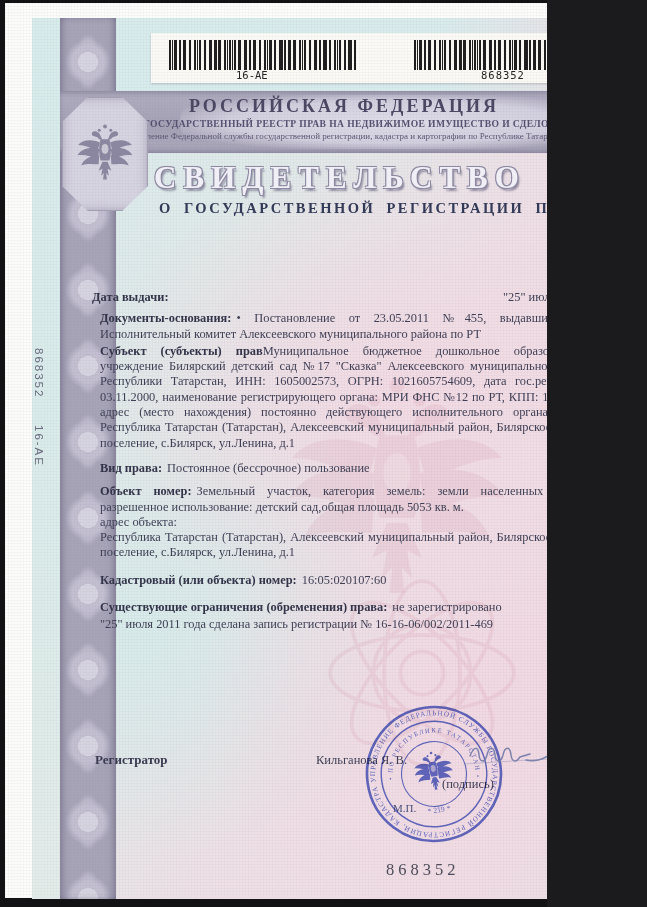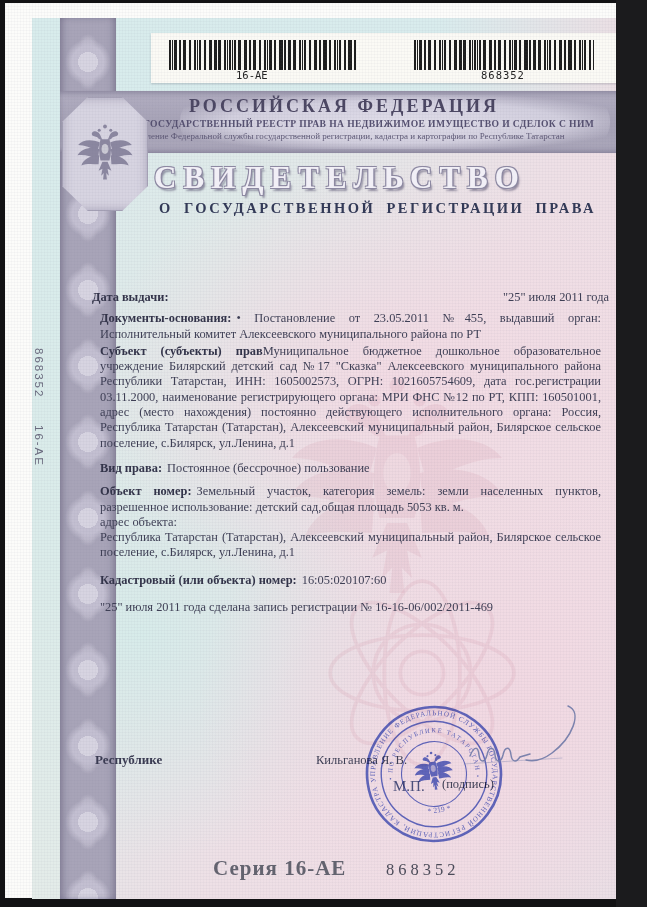--- a/index.html
+++ b/index.html
@@ -1,16 +1,16 @@
 <!DOCTYPE html>
 <html><head>
 <meta charset="utf-8">
 <style>
   html,body{margin:0;padding:0;background:#1b1b1d;}
-  .page{position:relative;width:616px;height:907px;background:#121214;overflow:hidden;
+  .page{position:relative;width:547px;height:907px;background:#121214;overflow:hidden;
         font-family:"Liberation Serif", serif;}
   .sheet{position:absolute;left:5px;top:3px;width:634px;height:895px;background:#fcfcfa;}
   
   .doc{position:absolute;left:27px;top:15px;width:596px;height:881px;
        background:
          radial-gradient(ellipse 420px 300px at 62% 42%, rgba(243,218,227,.95), rgba(243,218,227,0) 75%),
          radial-gradient(ellipse 400px 330px at 78% 78%, rgba(242,216,226,.9), rgba(242,216,226,0) 75%),
          radial-gradient(ellipse 380px 300px at 18% 70%, rgba(214,236,234,.9), rgba(214,236,234,0) 75%),
          linear-gradient(115deg,#d9eced 0%,#e0eae9 30%,#eee0e6 58%,#f1dee5 82%,#e9e0e6 100%);}
   .texture{position:absolute;inset:0;pointer-events:none;
@@ -73,21 +73,21 @@
   .row{display:flex;justify-content:space-between;margin:16px 0 6px;}
   .mb10{margin-bottom:10px;} .mb8{margin-bottom:8px;} .mb12{margin-bottom:12px;}
   .mb0{margin-bottom:0;} .mb2{margin-bottom:2px;}
   
   .wm{position:absolute;pointer-events:none;}
   .wm-eagle{left:240px;top:350px;width:250px;height:250px;color:#c06880;opacity:.10;}
   .wm-rosette{left:250px;top:520px;width:280px;height:270px;opacity:.5;}
   
   .reg-label{position:absolute;left:95px;top:752px;font-size:13px;font-weight:bold;color:#3a3b52;}
   .reg-name{position:absolute;left:316px;top:753px;font-size:12.5px;color:#3e3f55;}
-  .seal-mp{position:absolute;left:393px;top:778px;font-size:15px;color:#4b4f7a;}
+  .seal-mp{position:absolute;left:393px;top:802px;font-size:11px;color:#4b4f7a;}
   .sig-label{position:absolute;left:442px;top:777px;font-size:12.5px;color:#3e3f55;}
   .stamp{position:absolute;left:363px;top:703px;width:142px;height:142px;color:#4356c6;
        opacity:.82;transform:rotate(-8deg);mix-blend-mode:multiply;}
   .signature{position:absolute;left:450px;top:698px;width:175px;height:90px;}
   
   .footer-series{position:absolute;left:213px;top:856px;font-size:21px;font-weight:bold;
        letter-spacing:1px;color:#63636f;}
   .footer-number{position:absolute;left:386px;top:860px;font-size:16.5px;letter-spacing:4px;color:#4c4c5a;}
   .side-num,.side-series{position:absolute;left:33px;writing-mode:vertical-rl;
        font-family:"Liberation Sans", sans-serif;font-size:11.5px;letter-spacing:2px;color:#6a6a7e;}
@@ -176,24 +176,25 @@
         <span class="lbl">Дата выдачи:</span>
         <span>"25" июля 2011 года</span>
       </div>
     <p class="para mb2"><b class="lbl">Документы-основания:</b><span>• Постановление от 23.05.2011 №455, выдавший орган: Исполнительный комитет Алексеевского муниципального района по РТ</span></p>
     <p class="para mb10"><b class="lbl nosp">Субъект (субъекты) прав</b><span>Муниципальное бюджетное дошкольное образовательное учреждение Билярский детский сад №17 "Сказка" Алексеевского муниципального района Республики Татарстан, ИНН: 1605002573, ОГРН: 1021605754609, дата гос.регистрации 03.11.2000, наименование регистрирующего органа: МРИ ФНС №12 по РТ, КПП: 160501001, адрес (место нахождения) постоянно действующего исполнительного органа: Россия, Республика Татарстан (Татарстан), Алексеевский муниципальный район, Билярское сельское поселение, с.Билярск, ул.Ленина, д.1</span></p>
     <p class="para mb8"><b class="lbl">Вид права:</b><span>Постоянное (бессрочное) пользование</span></p>
     <p class="para mb0"><b class="lbl">Объект номер:</b><span>Земельный участок, категория земель: земли населенных пунктов, разрешенное использование: детский сад,общая площадь 5053 кв. м.</span></p>
     <p class="para mb0">адрес объекта:</p>
     <p class="para mb12">Республика Татарстан (Татарстан), Алексеевский муниципальный район, Билярское сельское поселение, с.Билярск, ул.Ленина, д.1</p>
     <p class="para mb12"><b class="lbl">Кадастровый (или объекта) номер:</b><span>16:05:020107:60</span></p>
+    <p class="para mb2"><b class="lbl">Существующие ограничения (обременения) права:</b><span>не зарегистрировано</span></p>
     <p class="para">"25" июля 2011 года сделана запись регистрации № 16-16-06/002/2011-469</p>
   </div>
 
-  <div class="reg-label">Республике</div>
+  <div class="reg-label">Регистратор</div>
   <div class="reg-name">Кильганова Я. В.</div>
   <div class="seal-mp">М.П.</div>
   <div class="sig-label">(подпись)</div>
 
   <svg class="stamp" viewBox="0 0 140 140">
     <defs>
       <path id="r1" d="M70,70 m-58,0 a58,58 0 1,1 116,0 a58,58 0 1,1 -116,0"></path>
       <path id="r2" d="M70,70 m-41,0 a41,41 0 1,1 82,0 a41,41 0 1,1 -82,0"></path>
     </defs>
     <circle cx="70" cy="70" r="66" fill="none" stroke="currentColor" stroke-width="2.6"></circle>
@@ -208,18 +209,17 @@
   </svg>
 
   <svg class="signature" viewBox="0 0 175 90">
     <g fill="none" stroke="#707aa8" stroke-width="1.5" opacity=".9" stroke-linecap="round">
       <path d="M118,8 C133,14 122,40 102,55 C94,61 84,64 76,62"></path>
       <path d="M20,58 c4,-10 8,-10 9,-1 c1,8 6,8 8,0 c2,-9 7,-9 8,0 c1,8 6,8 8,0 c2,-9 7,-9 8,0 c1,7 5,8 9,2 l10,-3"></path>
       <path d="M14,66 l98,-6" stroke-width="0.8" opacity=".5"></path>
     </g>
   </svg>
 
-  <div class="footer-series">Серия 16-АЕ</div>
   <div class="footer-number">868352</div>
 
   <div class="side-num">868352</div>
   <div class="side-series">16-АЕ</div>
 </div>
 
 </body></html>

